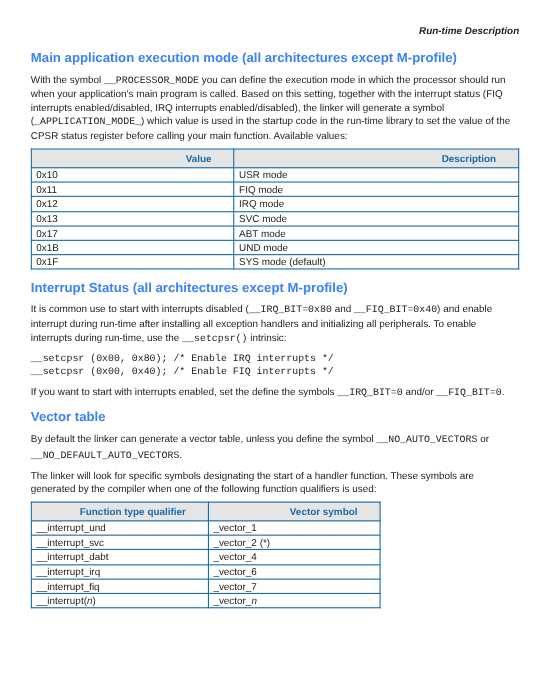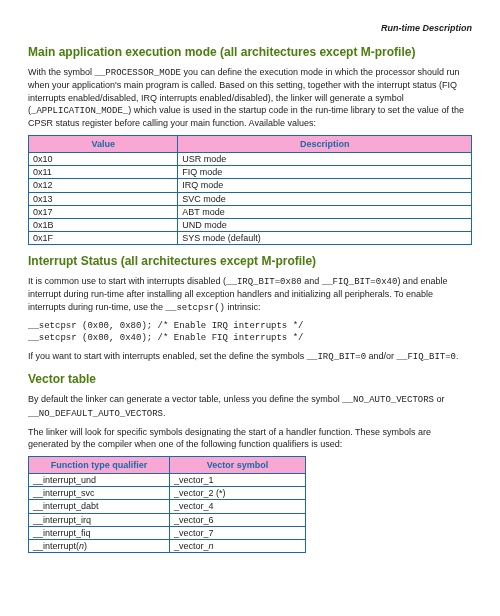--- a/index.html
+++ b/index.html
@@ -13,44 +13,44 @@
     background: #fff;
   }
   .header {
     text-align: right;
     font-style: italic;
     font-weight: bold;
     font-size: 9px;
     margin-bottom: 10px;
   }
   h2 {
-    color: #4d7c0f;
+    color: #3b82f6;
     font-size: 12px;
     font-weight: bold;
     margin: 8px 0 6px 0;
   }
   p {
     margin: 4px 0 6px 0;
   }
   code, .mono {
     font-family: "Courier New", monospace;
     font-size: 9px;
   }
   table {
     border-collapse: collapse;
     width: 100%;
     margin: 4px 0 8px 0;
   }
   th {
-    background: #f9a8d4;
+    background: #e5e5e5;
     color: #1a6aa8;
     font-weight: bold;
-    text-align: center;
+    text-align: right;
     border: 1px solid #1a6aa8;
-    padding: 2px 10px;
+    padding: 2px 20px;
     font-size: 9px;
   }
   td {
     border: 1px solid #1a6aa8;
     padding: 0 4px;
     font-size: 9px;
   }
   pre {
     font-family: "Courier New", monospace;
     font-size: 9px;

